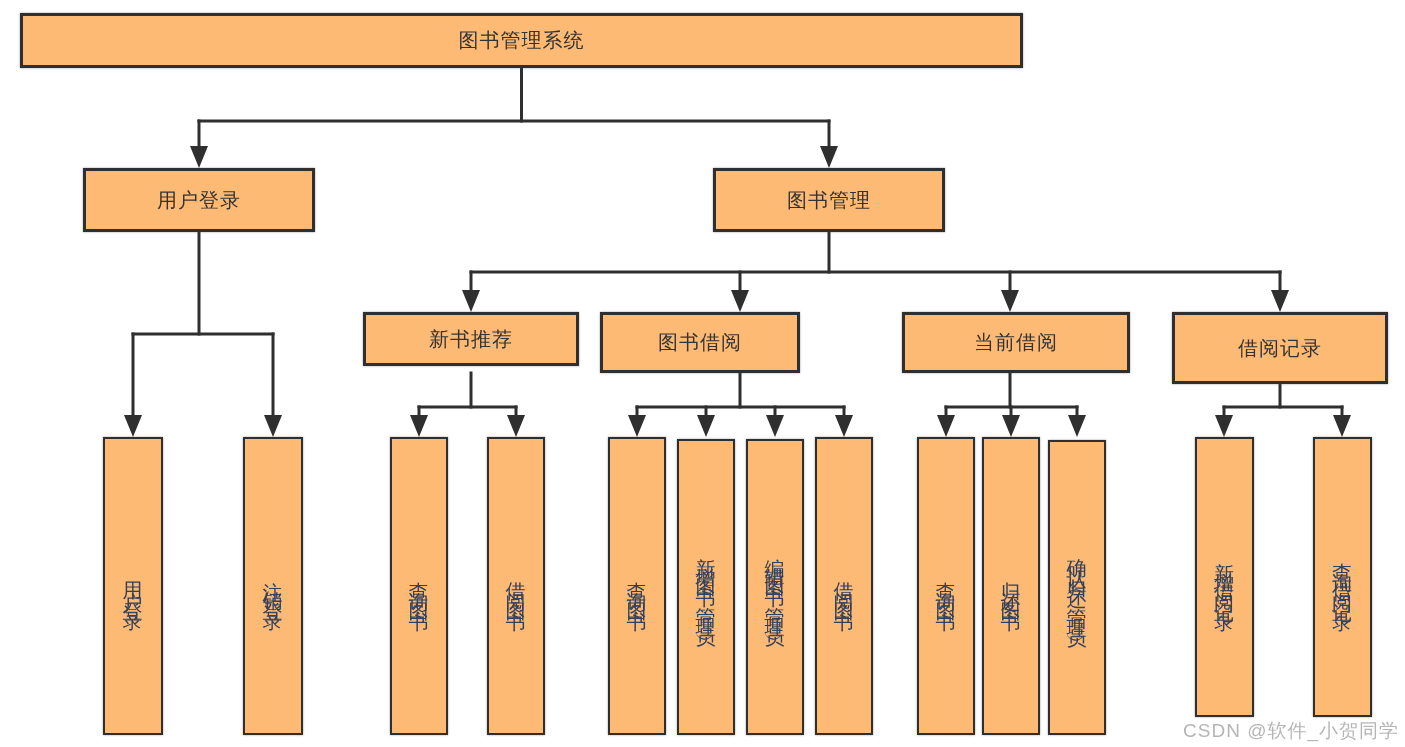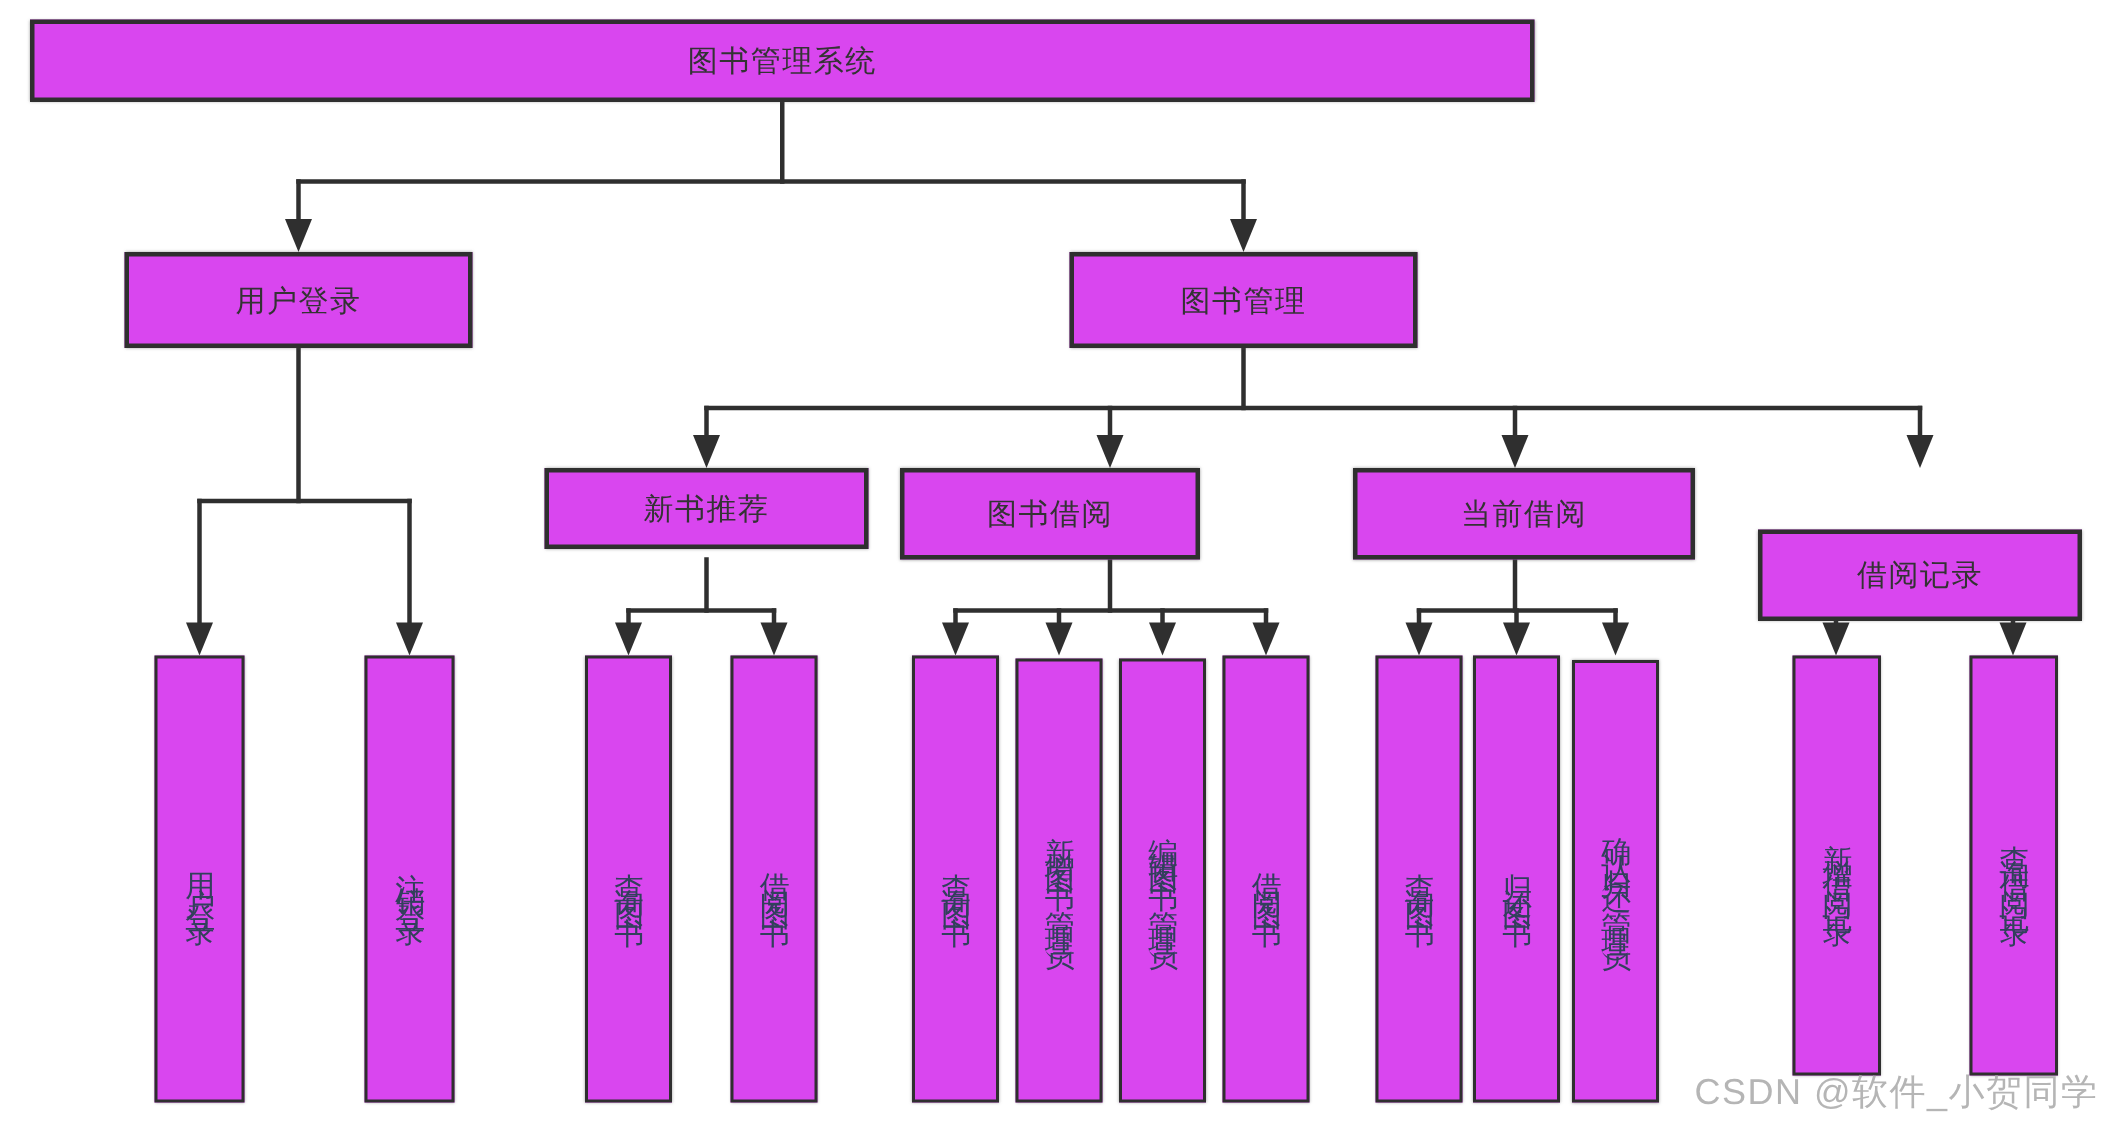--- a/index.html
+++ b/index.html
@@ -19,21 +19,21 @@
     position: absolute;
     left: 0;
     top: 0;
     width: 1405px;
     height: 747px;
     pointer-events: none;
   }
   .node {
     position: absolute;
     box-sizing: border-box;
-    background: #d946ef;
+    background: #fdba74;
     border: 3px solid #2f2f2f;
     box-shadow: 0 0 2px rgba(80,80,80,0.55);
     display: flex;
     align-items: center;
     justify-content: center;
     color: #333333;
     z-index: 2;
   }
   .hbox {
     font-size: 20px;
@@ -48,21 +48,21 @@
     text-orientation: mixed;
     font-size: 20px;
     letter-spacing: 10px;
     line-height: 1;
     color: #32405c;
   }
   .watermark {
     position: absolute;
     right: 6px;
     bottom: 3px;
-    font-size: 24px;
+    font-size: 19px;
     color: #a9a9a9;
     opacity: 0.85;
     z-index: 3;
     white-space: nowrap;
     letter-spacing: 1px;
   }
 </style>
 </head>
 <body>
 
@@ -145,21 +145,21 @@
 
   <div class="node hbox" style="left:363px; top:312px; width:216px; height:54px;">
     <span>新书推荐</span>
   </div>
   <div class="node hbox" style="left:600px; top:312px; width:200px; height:61px;">
     <span>图书借阅</span>
   </div>
   <div class="node hbox" style="left:902px; top:312px; width:228px; height:61px;">
     <span>当前借阅</span>
   </div>
-  <div class="node hbox" style="left:1172px; top:312px; width:216px; height:61px;margin-top:41px;">
+  <div class="node hbox" style="left:1172px; top:312px; width:216px; height:72px;">
     <span>借阅记录</span>
   </div>
 
   <div class="node vbox" style="left:103px; top:437px; width:60px; height:298px;">
     <span class="vtext">用户登录</span>
   </div>
   <div class="node vbox" style="left:243px; top:437px; width:60px; height:298px;">
     <span class="vtext">注销登录</span>
   </div>
 

